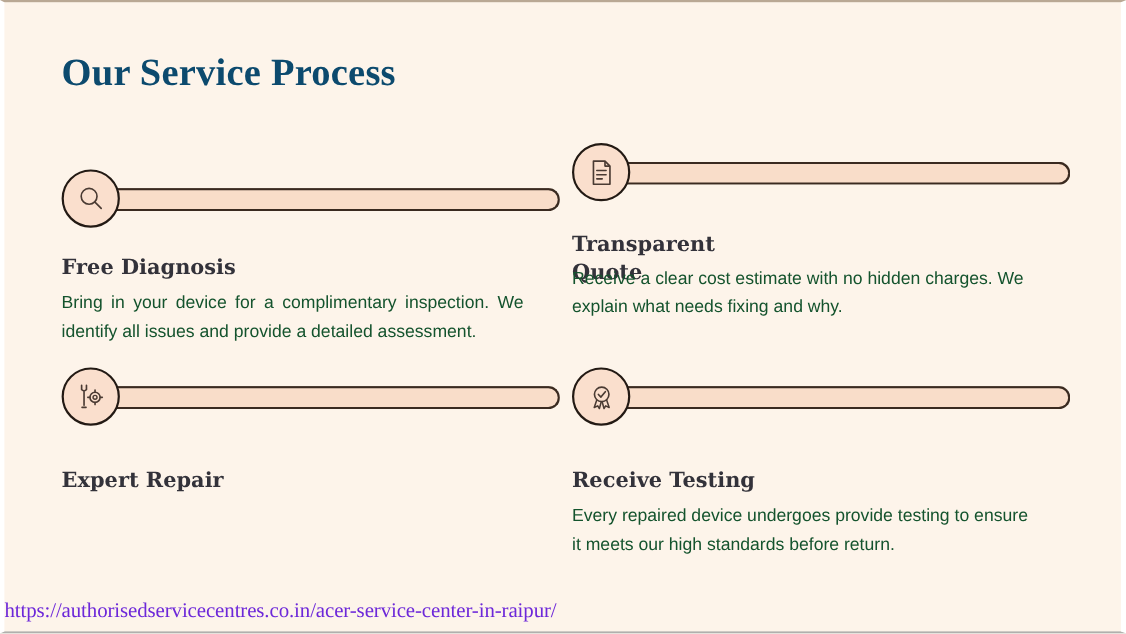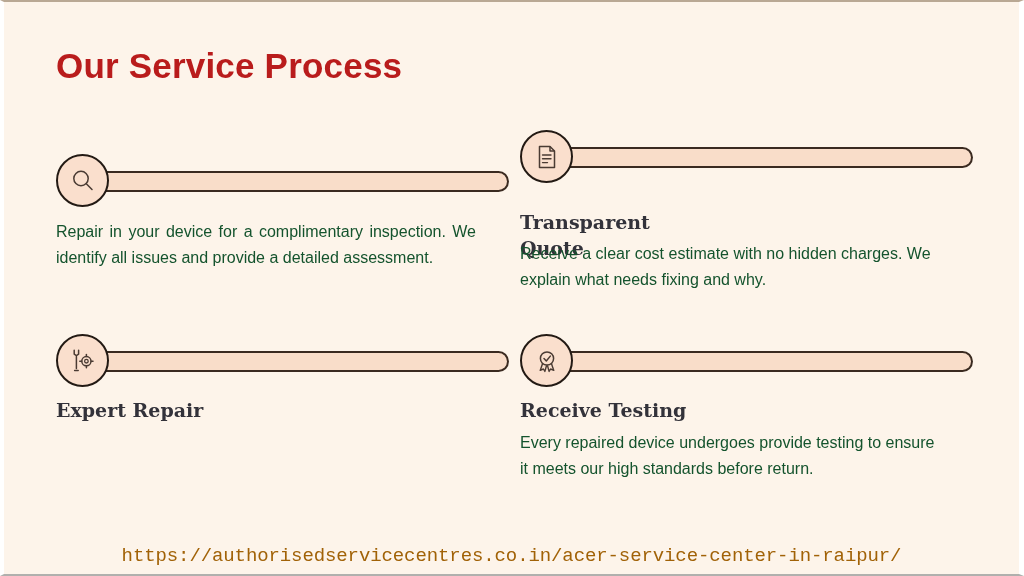--- a/index.html
+++ b/index.html
@@ -25,25 +25,25 @@
     border-left: 4px solid #ffffff;
     border-right: 5px solid #ffffff;
     overflow: hidden;
   }
 
   
   #page-title {
     position: absolute;
     left: 52px;
     top: 44px;
-    font-family: Liberation Sans, sans-serif;
+    font-family: Liberation Serif, serif;
     font-size: 35px;
     font-weight: 700;
     letter-spacing: .2px;
-    color: #b91c1c;
+    color: #0c4a6e;
     white-space: nowrap;
   }
 
   
   .card {
     position: absolute;
     width: 452px;
   }
 
   .card.c1 { left: 52px;  top: 152px; }
@@ -123,32 +123,32 @@
     margin-top: 6px;
     width: 420px;
   }
 
   .card.c3 .card-body,
   .card.c4 .card-body {
     width: 420px;
   }
 
   .card.c3 .card-heading,
-  .card.c4 .card-heading { margin-top: 5px; }
+  .card.c4 .card-heading { margin-top: 32px; }
 
   
   #footer-url {
     position: absolute;
     left: 0;
     right: 0;
     top: 543px;
-    text-align: center;
-    font-family: Liberation Mono, monospace;
+    text-align: left;
+    font-family: Liberation Serif, serif;
     font-size: 19px;
-    color: #a16207;
+    color: #6d28d9;
     letter-spacing: -0.1px;
   }
 </style>
 </head>
 <body>
 
 <div id="slide">
 
   <div id="page-title">Our Service Process</div>
 
@@ -157,21 +157,22 @@
       <div class="bar"></div>
       <div class="badge">
         <span>
           <svg width="26" height="26" viewBox="0 0 26 26">
             <circle cx="11" cy="10.5" r="7.2" fill="none" stroke="#4a3b33" stroke-width="1.5"></circle>
             <line x1="16.3" y1="15.8" x2="22" y2="21.5" stroke="#4a3b33" stroke-width="1.5" stroke-linecap="round"></line>
           </svg>
         </span>
       </div>
     </div>
-    <div class="card-body">Repair in your device for a complimentary inspection. We identify all issues and provide a detailed assessment.</div>
+    <div class="card-heading">Free Diagnosis</div>
+    <div class="card-body">Bring in your device for a complimentary inspection. We identify all issues and provide a detailed assessment.</div>
   </div>
 
   <div class="card c2">
     <div class="bar-row">
       <div class="bar"></div>
       <div class="badge">
         <span>
           <svg width="24" height="26" viewBox="0 0 24 26">
             <path d="M4.5 2.5 H15 L19.5 7 V23.5 H4.5 Z" fill="none" stroke="#4a3b33" stroke-width="1.5" stroke-linejoin="round"></path>
             <path d="M15 2.5 V7 H19.5" fill="none" stroke="#4a3b33" stroke-width="1.5" stroke-linejoin="round"></path>

